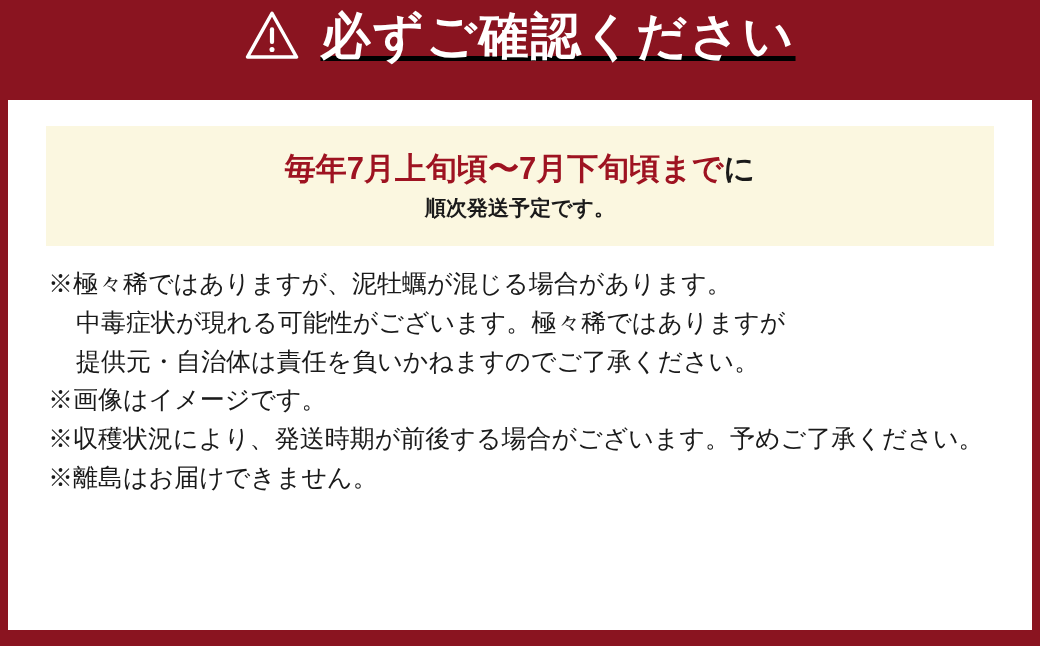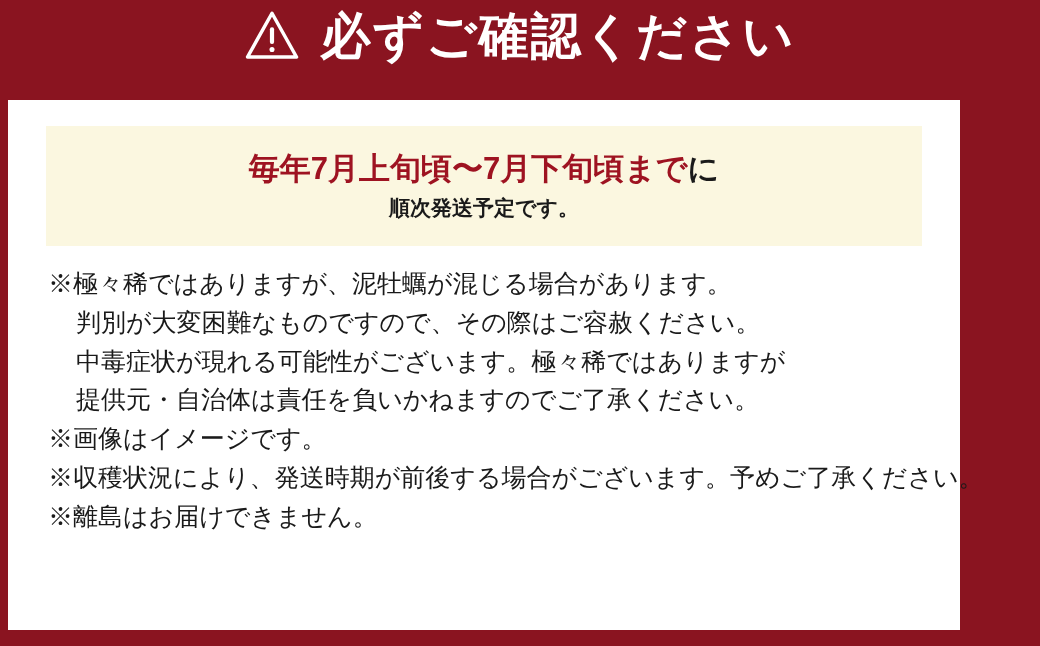--- a/index.html
+++ b/index.html
@@ -21,41 +21,42 @@
     box-sizing: border-box;
   }
   
   .header {
     height: 72px;
     display: flex;
     align-items: center;
     justify-content: center;
     gap: 20px;
     background: #8a1420;
+    text-decoration: underline;
   }
   .warn-icon {
     width: 56px;
     height: 56px;
     flex: 0 0 auto;
     display: block;
   }
   .header-title {
     color: #ffffff;
     font-size: 50px;
     font-weight: bold;
     letter-spacing: 2px;
     line-height: 1;
     white-space: nowrap;
   }
   
   .card {
     position: absolute;
     left: 8px;
     top: 100px;
-    width: 952px;
+    width: 1024px;
     height: 530px;
     background: #ffffff;
     box-sizing: border-box;
     padding: 26px 38px 0 38px;
   }
   
   .highlight {
     background: #fbf7e0;
     padding: 22px 10px 24px 10px;
     text-align: center;
@@ -114,21 +115,20 @@
 
     <div class="highlight">
       <div class="highlight-line1">
         <span class="accent">毎年7月上旬頃〜7月下旬頃まで</span><span>に</span>
       </div>
       <div class="highlight-line2">順次発送予定です。</div>
     </div>
 
     <div class="notes">
       <div class="note-line">※極々稀ではありますが、泥牡蠣が混じる場合があります。</div>
-      <div class="note-line indent">判別が大変困難なものですので、その際はご容赦ください。</div>
       <div class="note-line indent">中毒症状が現れる可能性がございます。極々稀ではありますが</div>
       <div class="note-line indent">提供元・自治体は責任を負いかねますのでご了承ください。</div>
       <div class="note-line">※画像はイメージです。</div>
       <div class="note-line">※収穫状況により、発送時期が前後する場合がございます。予めご了承ください。</div>
       <div class="note-line">※離島はお届けできません。</div>
     </div>
 
   </div>
 </div>
 

